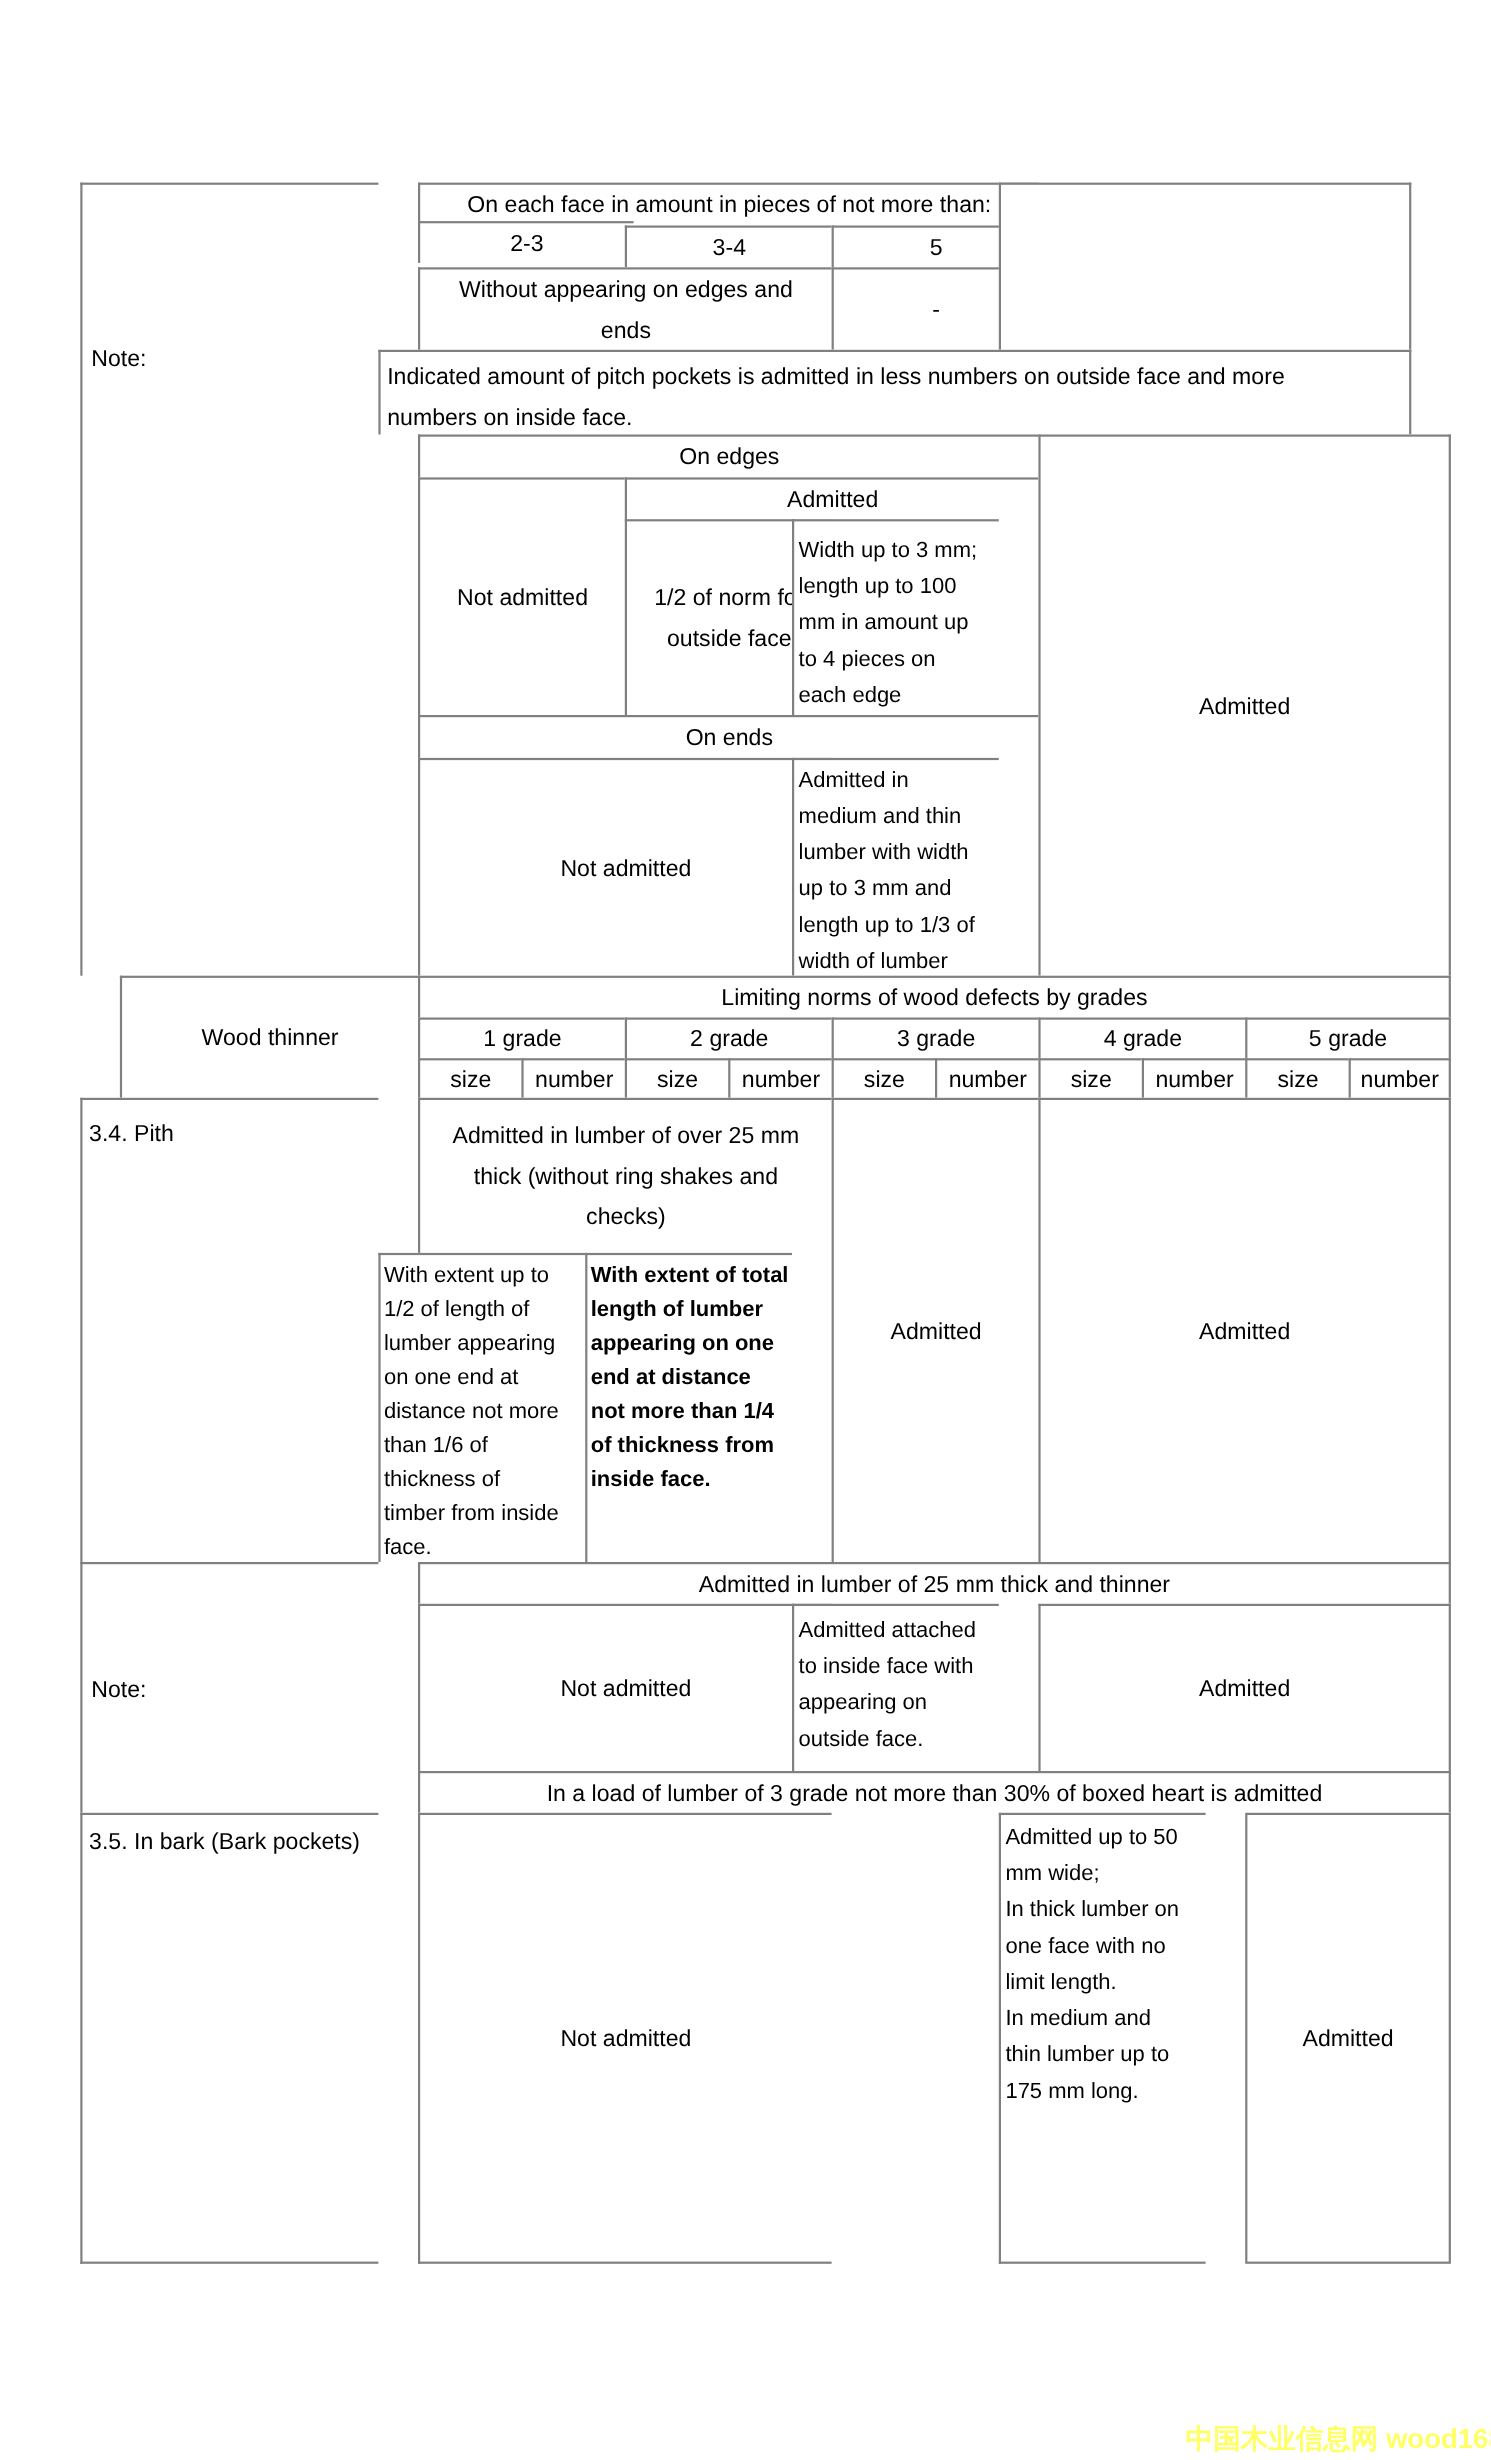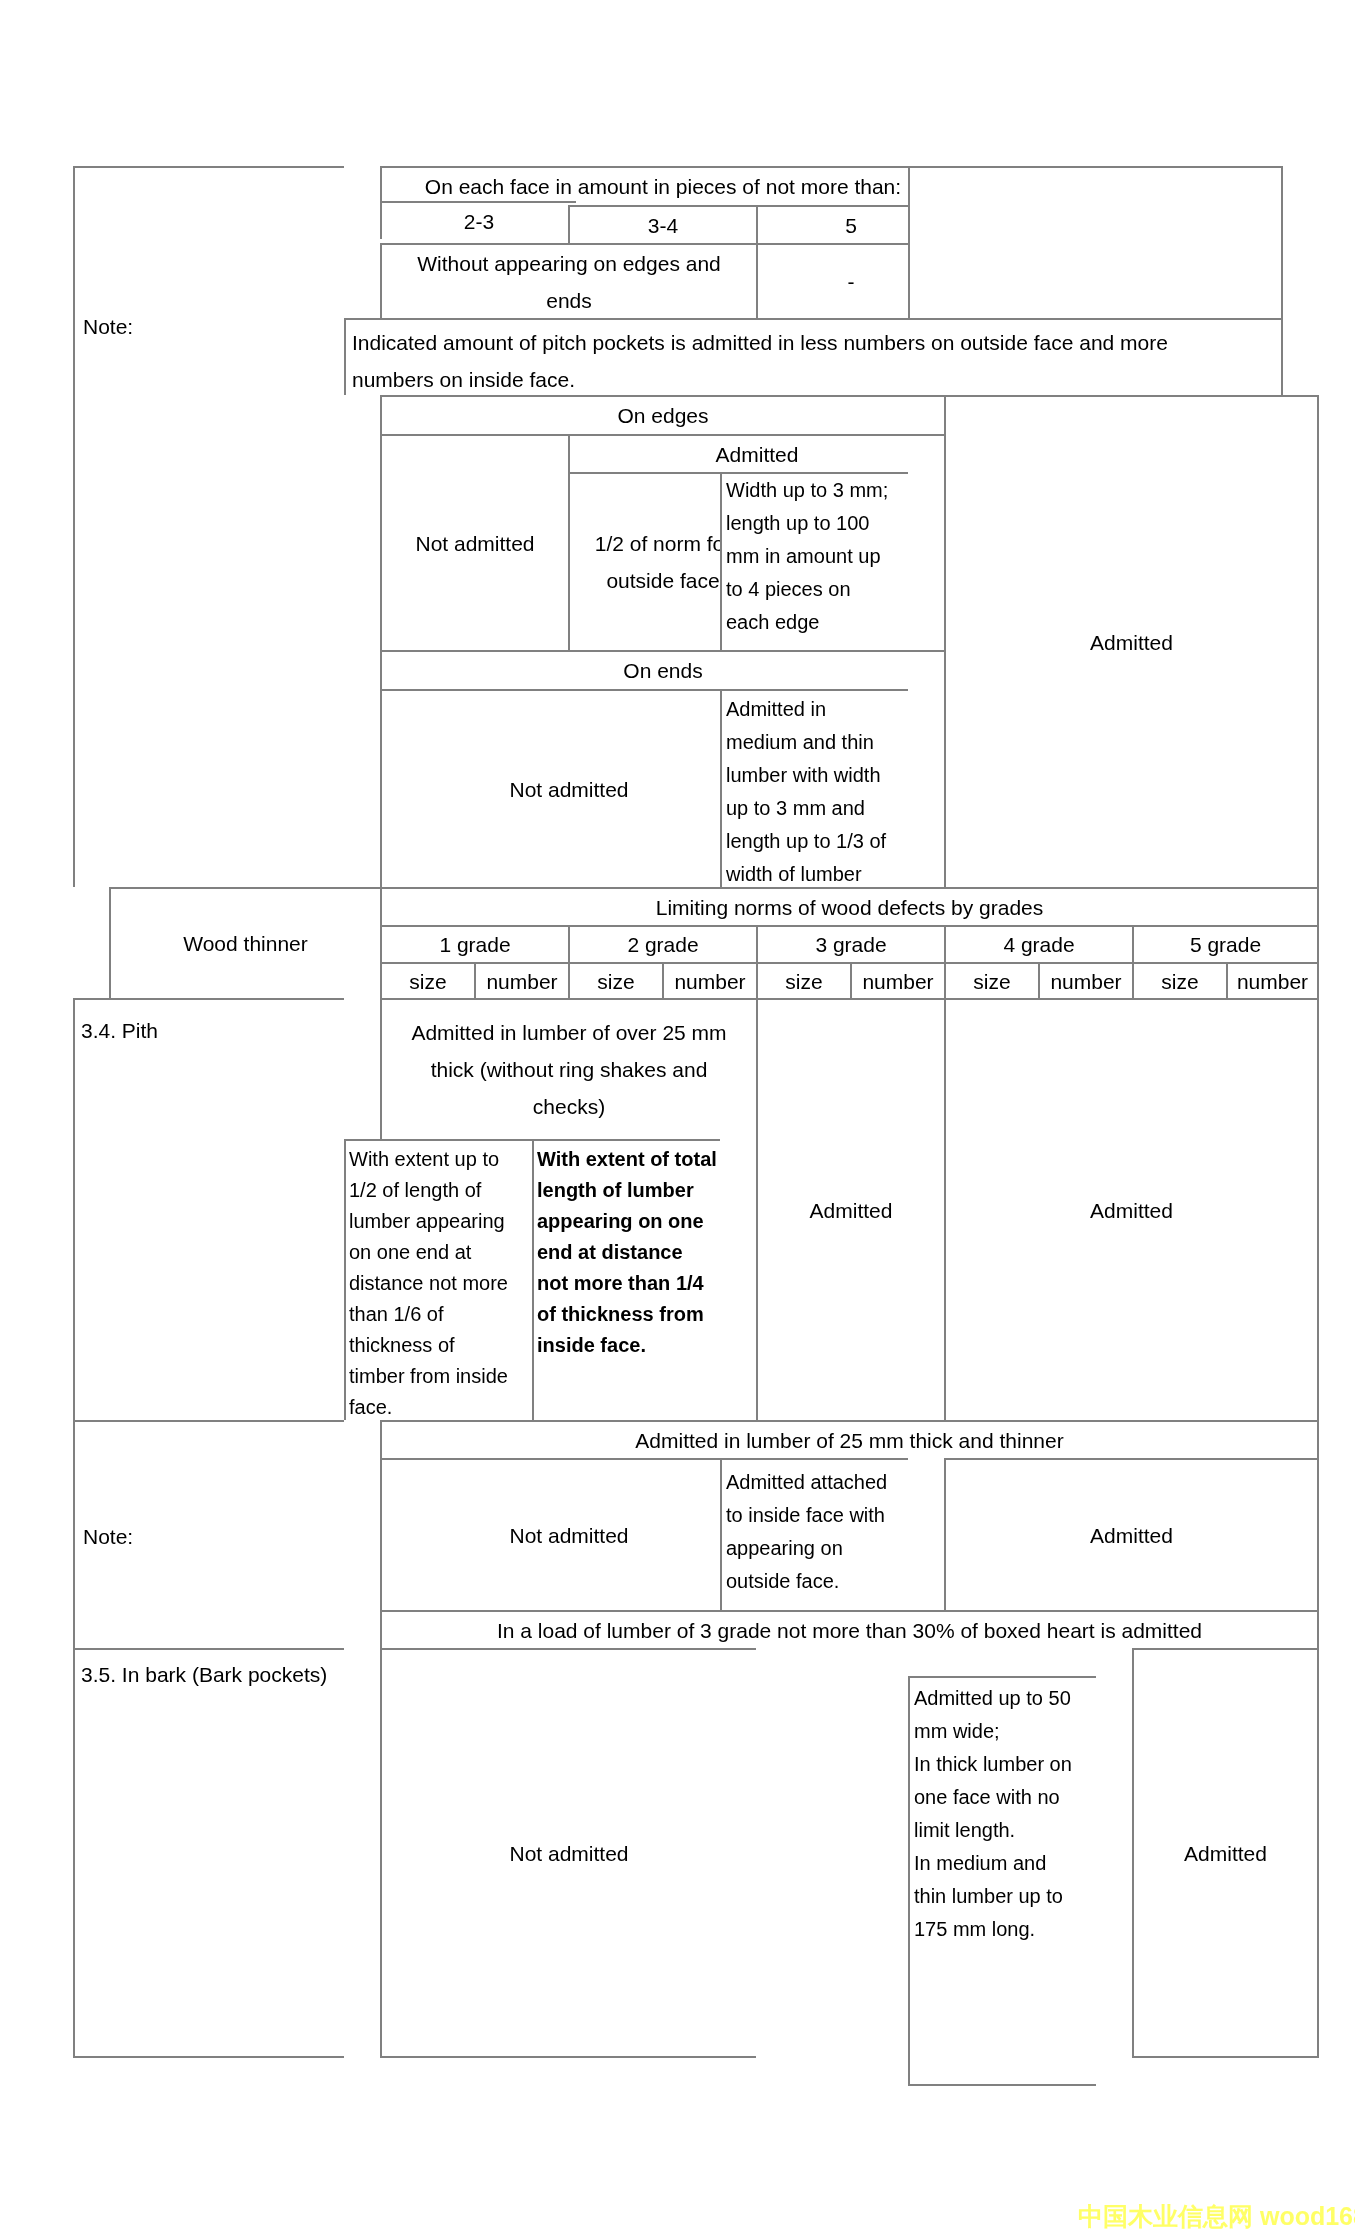--- a/index.html
+++ b/index.html
@@ -41,21 +41,21 @@
 
   <div class="cell cc" style="left:344px;top:395px;width:564px;height:39px;">On edges</div>
 
   <div class="cell cc" style="left:344px;top:434px;width:188px;height:216px;">Not admitted</div>
 
   <div class="cell cc" style="left:532px;top:434px;width:376px;height:38px;">Admitted</div>
 
   <div class="cell cc" style="left:532px;top:472px;width:188px;height:178px;">1/2 of norm for
 outside face</div>
 
-  <div class="cell tl dense" style="left:720px;top:472px;width:188px;height:178px;padding:0 0 0 4px;">Width up to 3 mm;
+  <div class="cell tl dense" style="left:720px;top:472px;width:188px;height:178px;padding:10px 0 0 4px;">Width up to 3 mm;
 length up to 100
 mm in amount up
 to 4 pieces on
 each edge</div>
 
   <div class="cell cc" style="left:344px;top:650px;width:564px;height:39px;">On ends</div>
 
   <div class="cell cc" style="left:344px;top:689px;width:376px;height:198px;">Not admitted</div>
 
   <div class="cell tl dense" style="left:720px;top:689px;width:188px;height:198px;padding:2px 0 0 4px;">Admitted in
@@ -129,21 +129,21 @@
 
   <div class="cell cc re" style="left:908px;top:1458px;width:375px;height:152px;">Admitted</div>
 
   <div class="cell cc re" style="left:344px;top:1610px;width:939px;height:38px;">In a load of lumber of 3 grade not more than 30% of boxed heart is admitted</div>
 
   <div class="cell tl be" style="left:73px;top:1648px;width:271px;height:410px;padding:6px 0 0 6px;">3.5.  In bark (Bark pockets)</div>
 
   <div class="cell cc be" style="left:344px;top:1648px;width:376px;height:410px;">Not admitted</div>
 
 
-  <div class="cell tl dense be" style="left:908px;top:1648px;width:188px;height:410px;padding:4px 0 0 4px;margin-top:28px;">Admitted up to 50
+  <div class="cell tl dense be" style="left:908px;top:1648px;width:188px;height:410px;padding:4px 0 0 4px;">Admitted up to 50
 mm wide;
 In thick lumber on
 one face with no
 limit length.
 In medium and
 thin lumber up to
 175 mm long.</div>
 
   <div class="cell cc re be" style="left:1096px;top:1648px;width:187px;height:410px;">Admitted</div>
 

